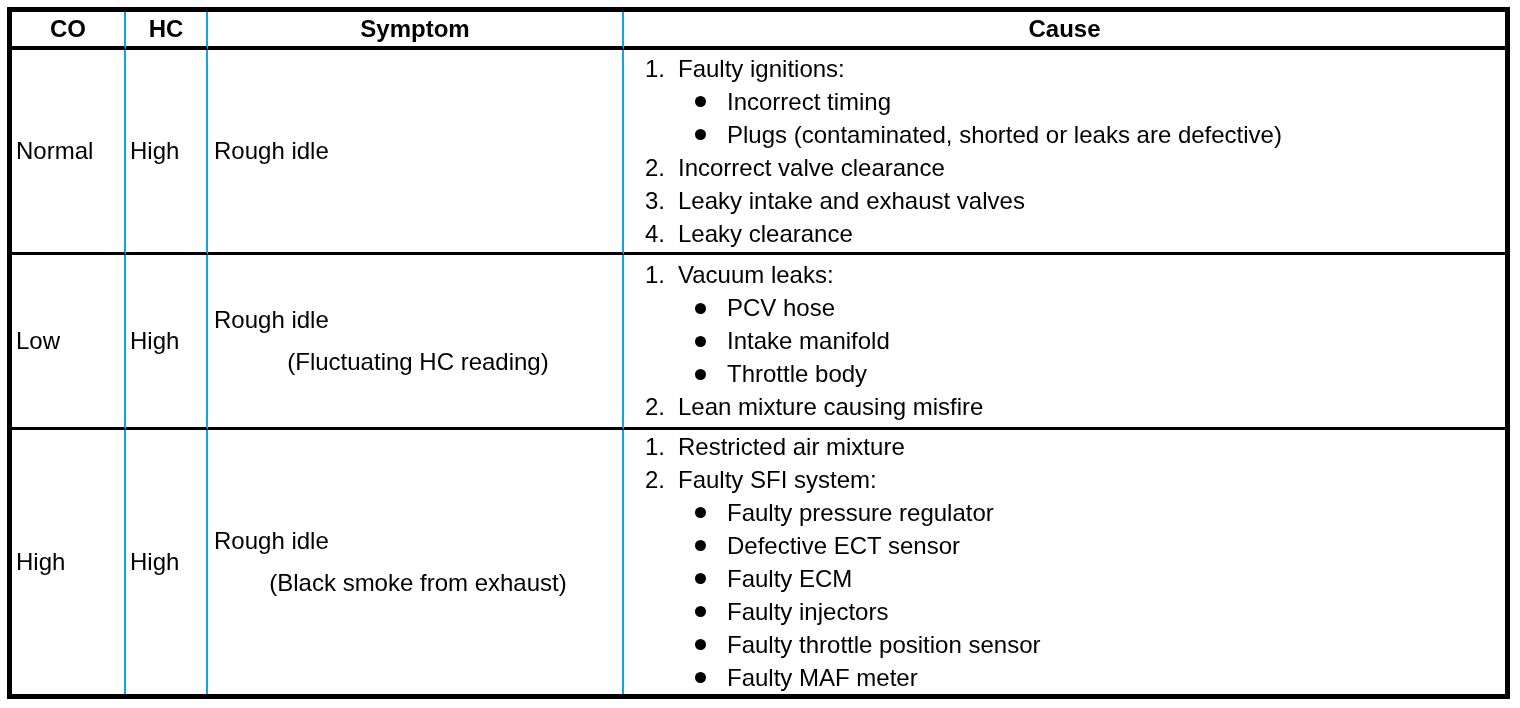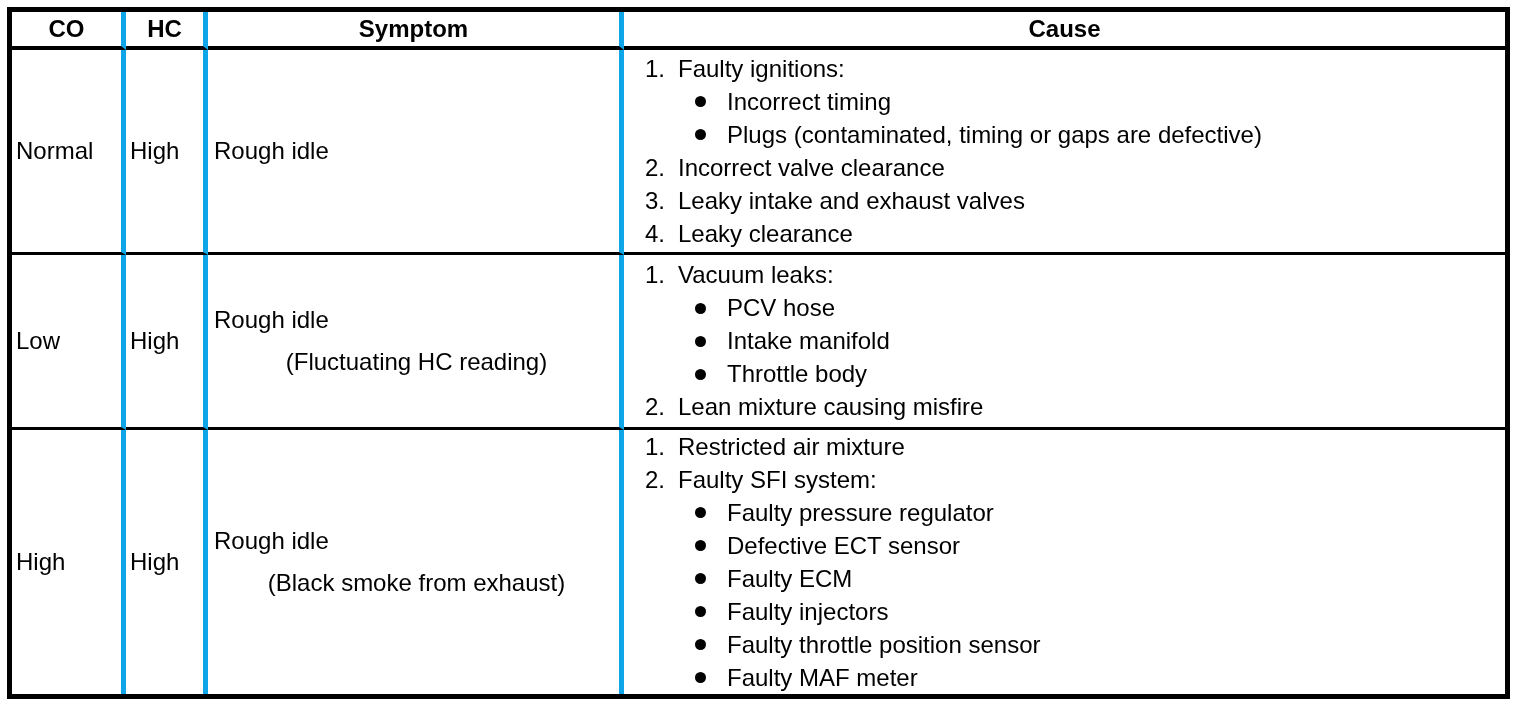--- a/index.html
+++ b/index.html
@@ -23,21 +23,21 @@
     height: 692px;
     box-sizing: border-box;
     border: 5px solid #000000;
     background: #ffffff;
     display: grid;
     grid-template-columns: 114px 82px 416px 1fr;
     grid-template-rows: 38px 205px 175px 1fr;
   }
   .cell {
     box-sizing: border-box;
-    border-right: 5px solid #0ea5e9;
+    border-right: 2px solid #0ea5e9;
     border-bottom: 3px solid #000000;
     overflow: hidden;
     font-size: 24px;
     line-height: 30px;
   }
   .cell.last-col { border-right: none; }
   .cell.last-row { border-bottom: none; }
   .hdr {
     border-bottom: 4px solid #000000;
     display: flex;
@@ -107,21 +107,21 @@
     <div class="cause-line">
       <span class="num">1.</span>
       <span>Faulty ignitions:</span>
     </div>
     <div class="cause-line bullet">
       <span class="dot"></span>
       <span>Incorrect timing</span>
     </div>
     <div class="cause-line bullet">
       <span class="dot"></span>
-      <span>Plugs (contaminated, timing or gaps are defective)</span>
+      <span>Plugs (contaminated, shorted or leaks are defective)</span>
     </div>
     <div class="cause-line">
       <span class="num">2.</span>
       <span>Incorrect valve clearance</span>
     </div>
     <div class="cause-line">
       <span class="num">3.</span>
       <span>Leaky intake and exhaust valves</span>
     </div>
     <div class="cause-line">

